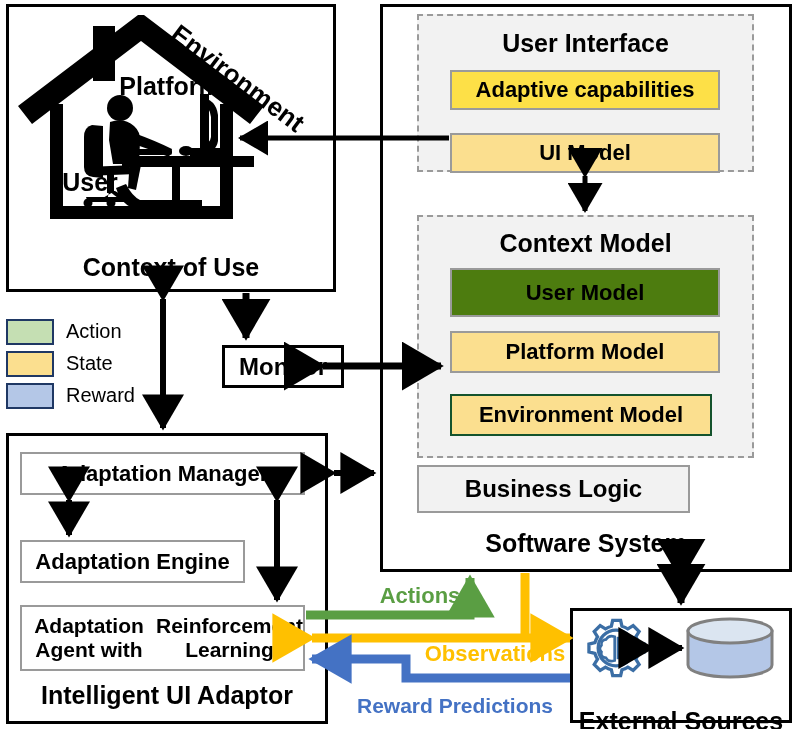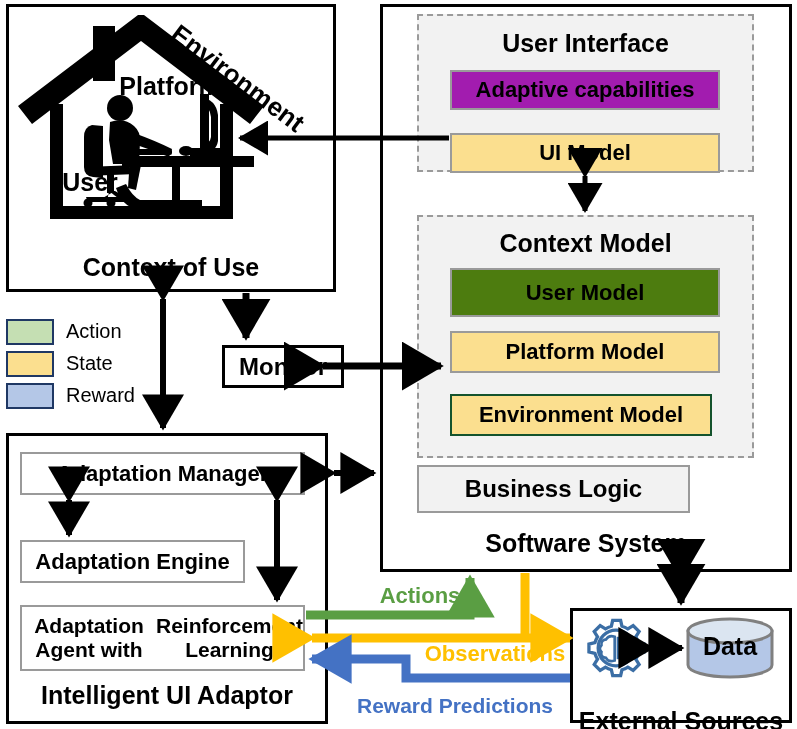--- a/index.html
+++ b/index.html
@@ -116,21 +116,21 @@
     <span>Adaptation Agent with</span>
     <span>Reinforcement Learning</span>
   </div>
 
   <div class="lbl" style="left:6px;top:681px;width:322px;font-size:25px;">Intelligent UI Adaptor</div>
 
   <div class="box outer" style="left:380px;top:4px;width:412px;height:568px;"></div>
 
   <div class="box dashed" style="left:417px;top:14px;width:337px;height:158px;"></div>
   <div class="lbl" style="left:417px;top:29px;width:337px;font-size:25px;">User Interface</div>
-  <div class="box ctr bold" style="left:450px;top:70px;width:270px;height:40px;font-size:22px;background:#a21caf;border:2px solid #9a9a9a;text-align:center;">
+  <div class="box ctr bold" style="left:450px;top:70px;width:270px;height:40px;font-size:22px;background:#fde047;border:2px solid #9a9a9a;text-align:center;">
     <span>Adaptive capabilities</span>
   </div>
   <div class="box ctr bold" style="left:450px;top:118px;width:270px;height:40px;font-size:22px;background:#fbdf8f;border:2px solid #9a9a9a;margin-top:15px;">
     <span>UI Model</span>
   </div>
 
   <div class="box dashed" style="left:417px;top:215px;width:337px;height:243px;"></div>
   <div class="lbl" style="left:417px;top:229px;width:337px;font-size:25px;">Context Model</div>
   <div class="box ctr bold" style="left:450px;top:268px;width:270px;height:49px;font-size:22px;background:#4d7c0f;border:2px solid #9a9a9a;">
     <span>User Model</span>
@@ -167,21 +167,20 @@
       <circle cx="65" cy="34" r="4"></circle>
       <circle cx="68" cy="50" r="4"></circle>
       <circle cx="65" cy="66" r="4"></circle>
     </g>
   </svg>
 
   <svg class="icon" style="left:684px;top:617px;" width="92" height="62" viewBox="0 0 92 62">
     <path d="M4 14 l0 34 a42 12 0 0 0 84 0 l0 -34 z" fill="#b4c7e7" stroke="#808080" stroke-width="3"></path>
     <ellipse cx="46" cy="14" rx="42" ry="12" fill="#dbe5f1" stroke="#808080" stroke-width="3"></ellipse>
   </svg>
-  <div class="lbl" style="left:684px;top:632px;width:92px;font-size:25px;">Data</div>
 
   <div class="lbl" style="left:570px;top:683px;width:222px;font-size:25px;margin-top:24px;">External Sources</div>
 
   <div class="lbl" style="left:355px;top:583px;width:130px;font-size:22px;color:#5a9e43;">Actions</div>
   <div class="lbl" style="left:405px;top:641px;width:180px;font-size:22px;color:#ffc000;">Observations</div>
   <div class="lbl" style="left:345px;top:694px;width:220px;font-size:21px;color:#4472c4;">Reward Predictions</div>
 
   <svg class="overlay">
     <defs>
       <marker id="ahB" markerWidth="7" markerHeight="7" refX="5.6" refY="3.5" orient="auto">

